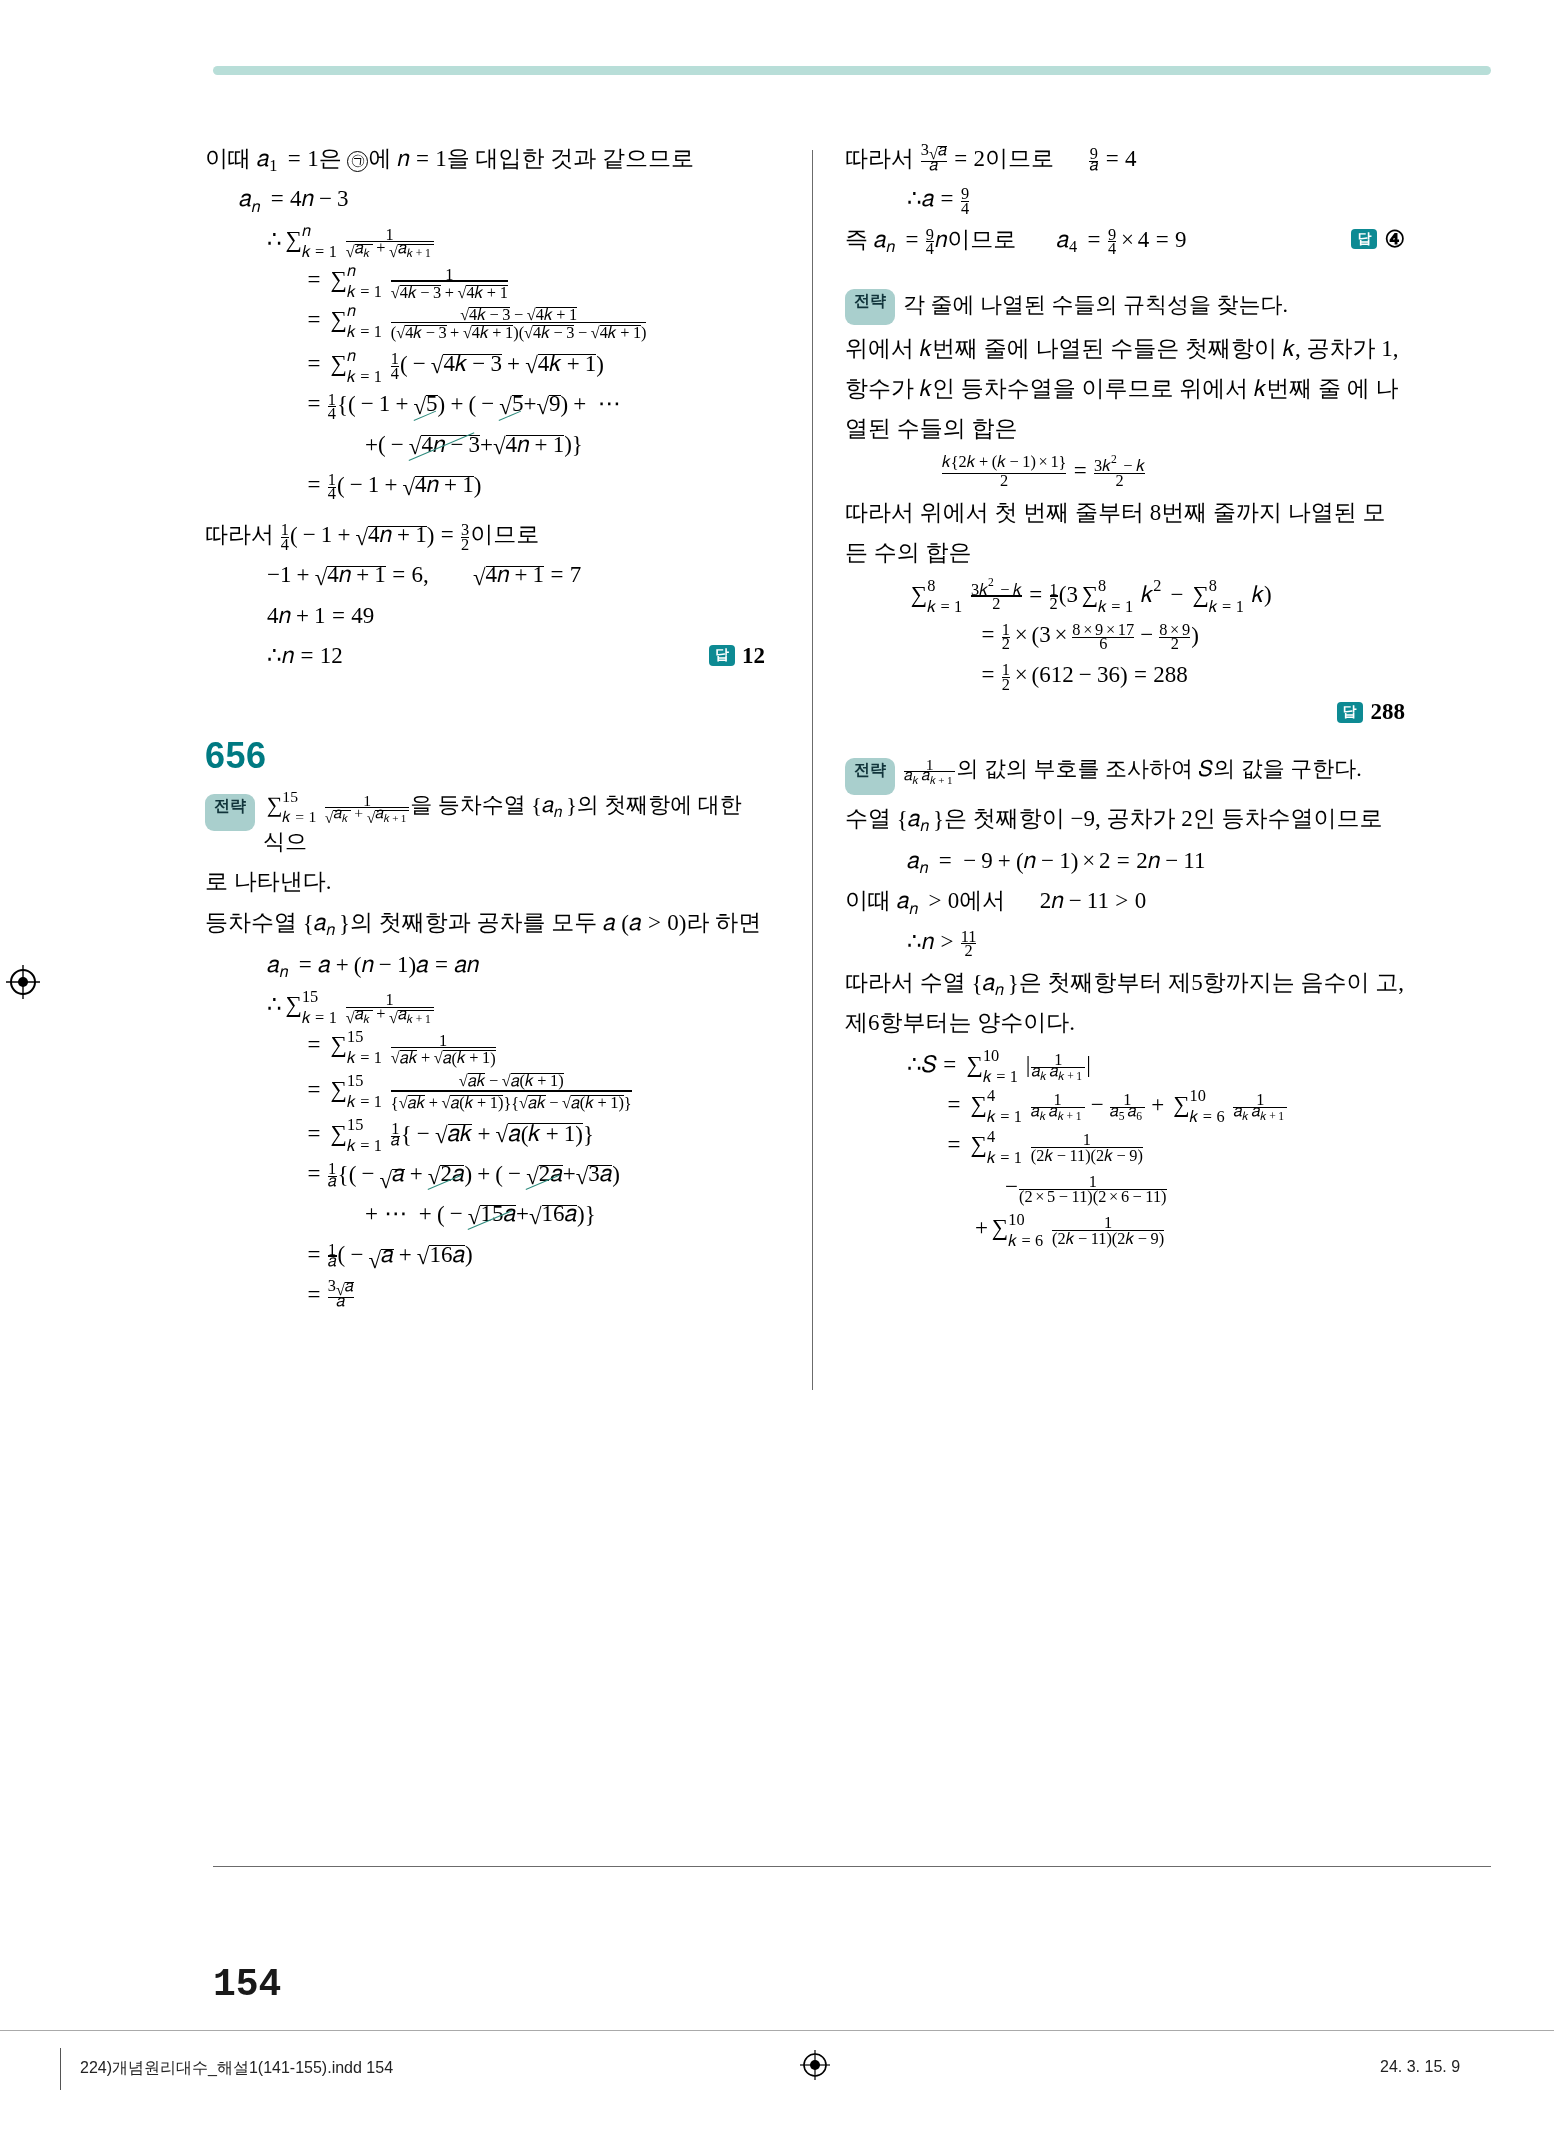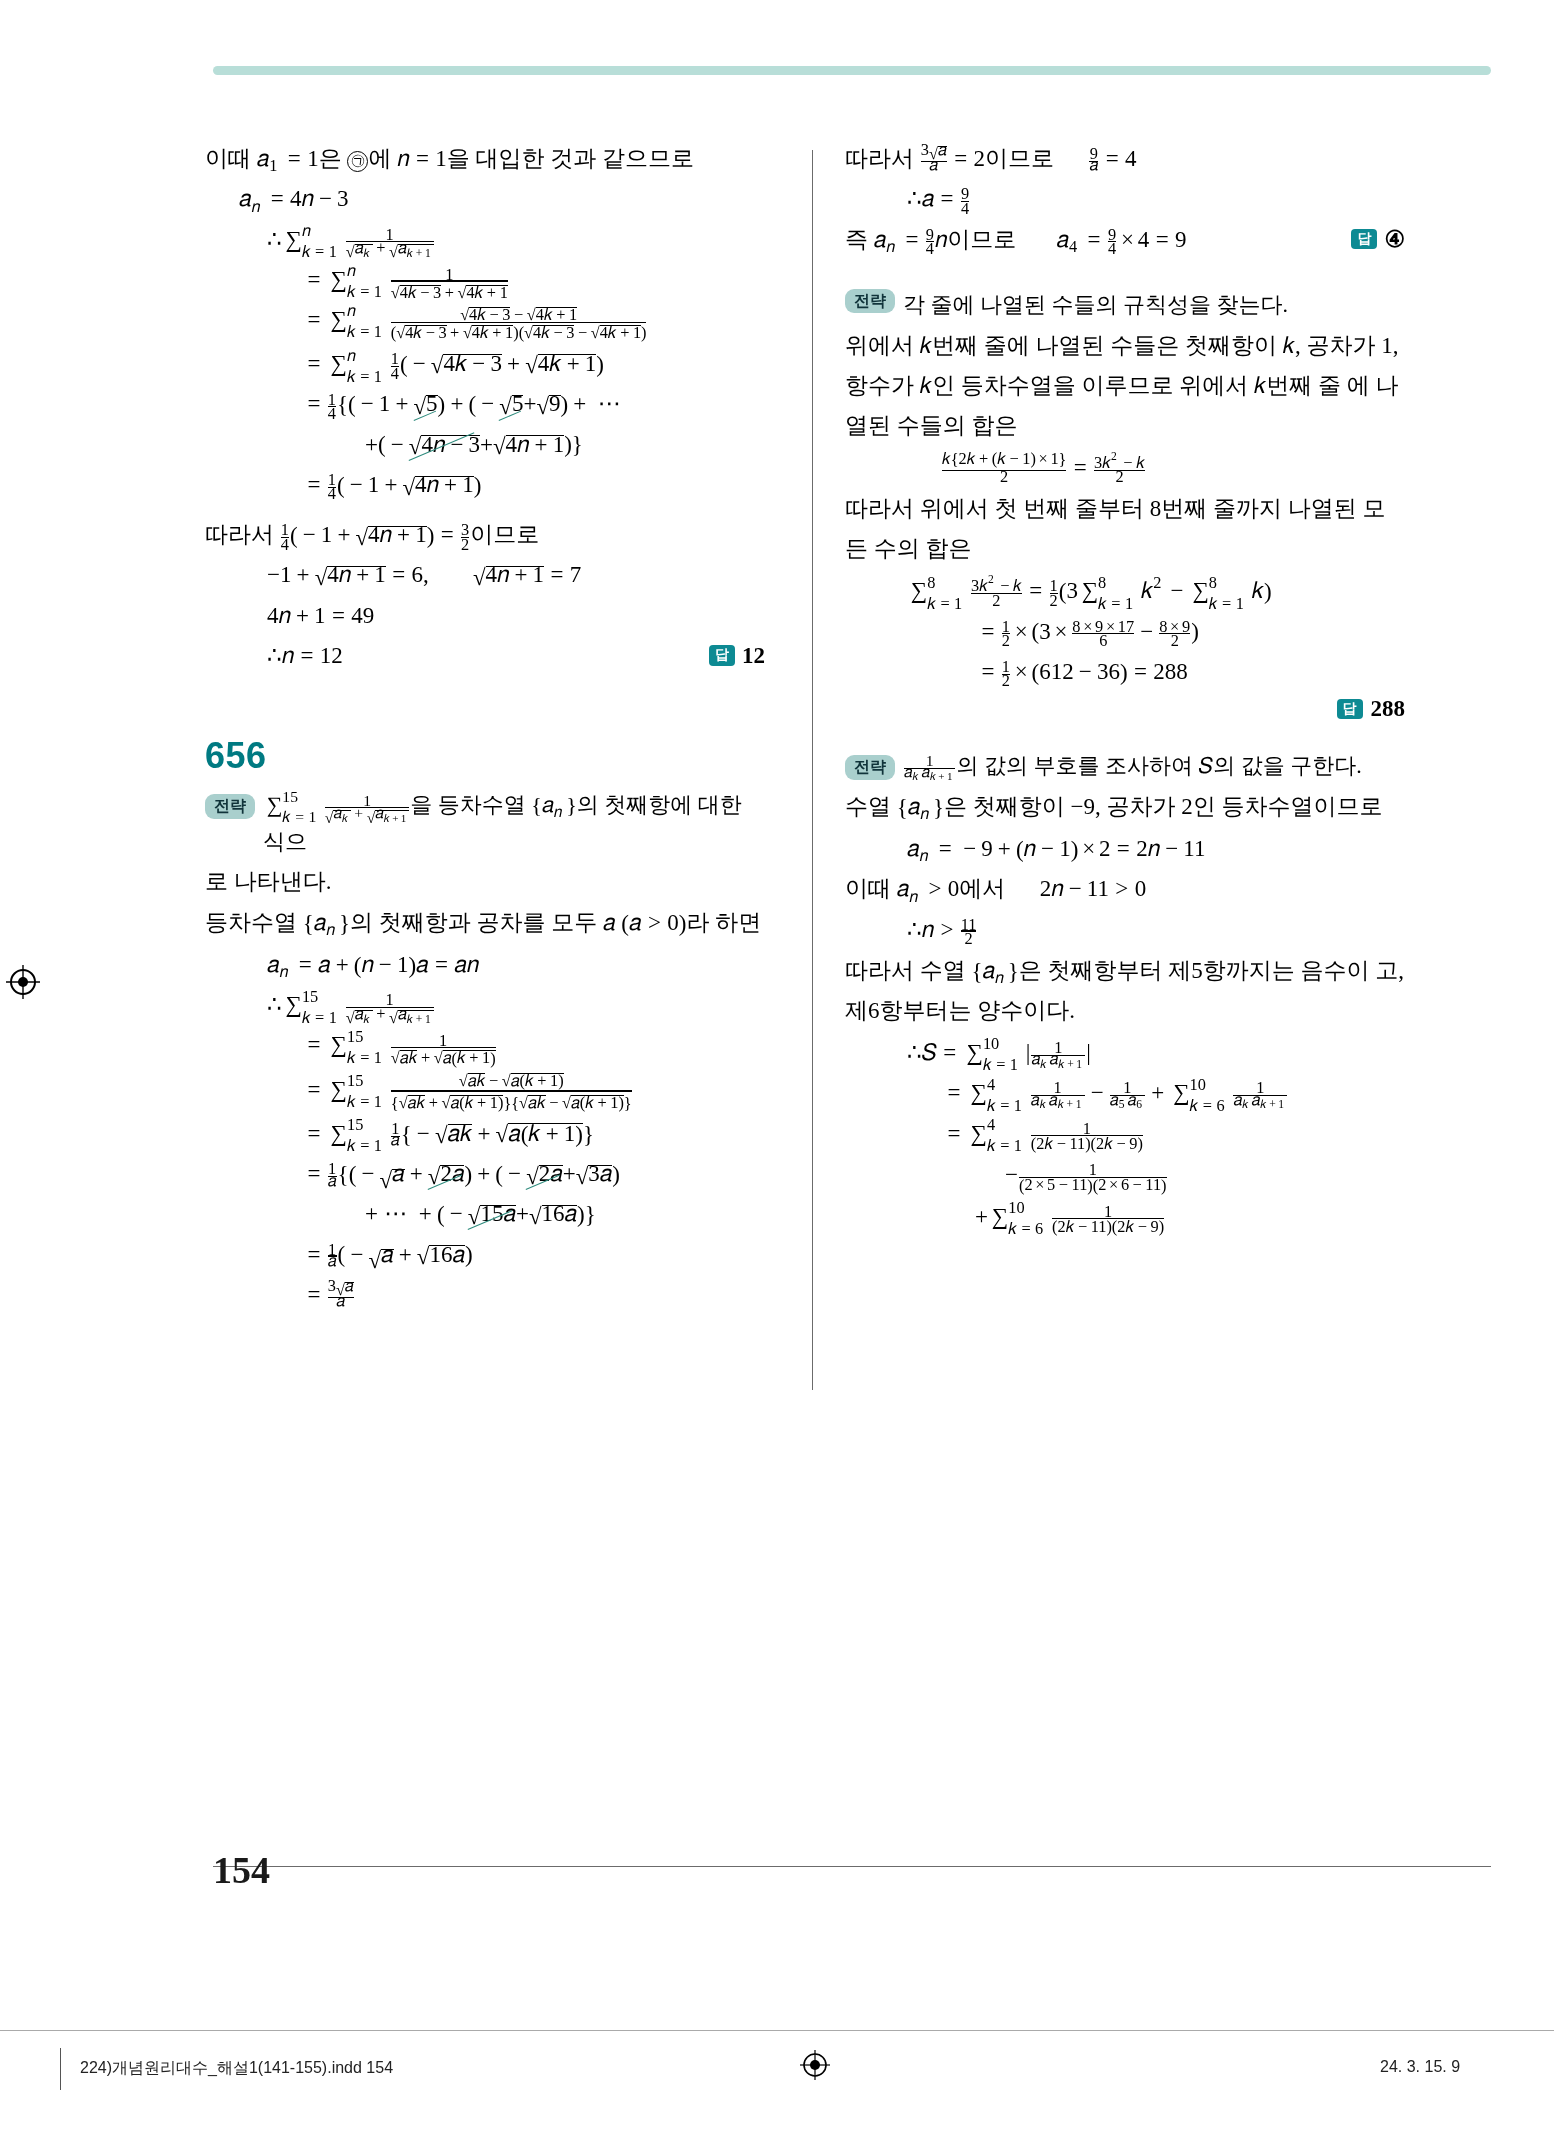--- a/index.html
+++ b/index.html
@@ -66,21 +66,21 @@
     letter-spacing:0.5px;margin:0 0 10px 0;
   }
 
   
   .strategy-row{display:flex;align-items:flex-start;gap:8px;margin-bottom:4px;}
   .badge-strategy{
     display:inline-block;
     background:#a9cfcd;color:#10333a;
     font-family:"Liberation Sans", sans-serif;
     font-weight:bold;font-size:16px;
-    padding:3px 9px 4px 9px;border-radius:9px;
+    padding:3px 9px 16px 9px;border-radius:9px;
     line-height:1.1;white-space:nowrap;
     margin-top:7px;
   }
   .strategy-text{font-size:22px;line-height:1.6;}
 
   
   .answer-row{
     display:flex;justify-content:flex-end;align-items:center;gap:8px;
     margin-top:6px;
   }
@@ -94,22 +94,22 @@
   .answer-inline{
     position:relative;
   }
   .answer-float{
     position:absolute;right:0;top:0;
     display:flex;align-items:center;gap:7px;
   }
 
   
   .page-num{
-    position:absolute;left:213px;top:1848px;
-    font-family:Liberation Serif, serif;
+    position:absolute;left:213px;top:1963px;
+    font-family:Liberation Mono, monospace;
     font-weight:bold;font-size:38px;color:#1a1a1a;
   }
 
   
   .footer-rule{
     position:absolute;left:0;top:2030px;width:1554px;height:1px;background:#aaa;
   }
   .footer-tick{
     position:absolute;left:60px;top:2048px;width:1px;height:42px;background:#555;
   }

